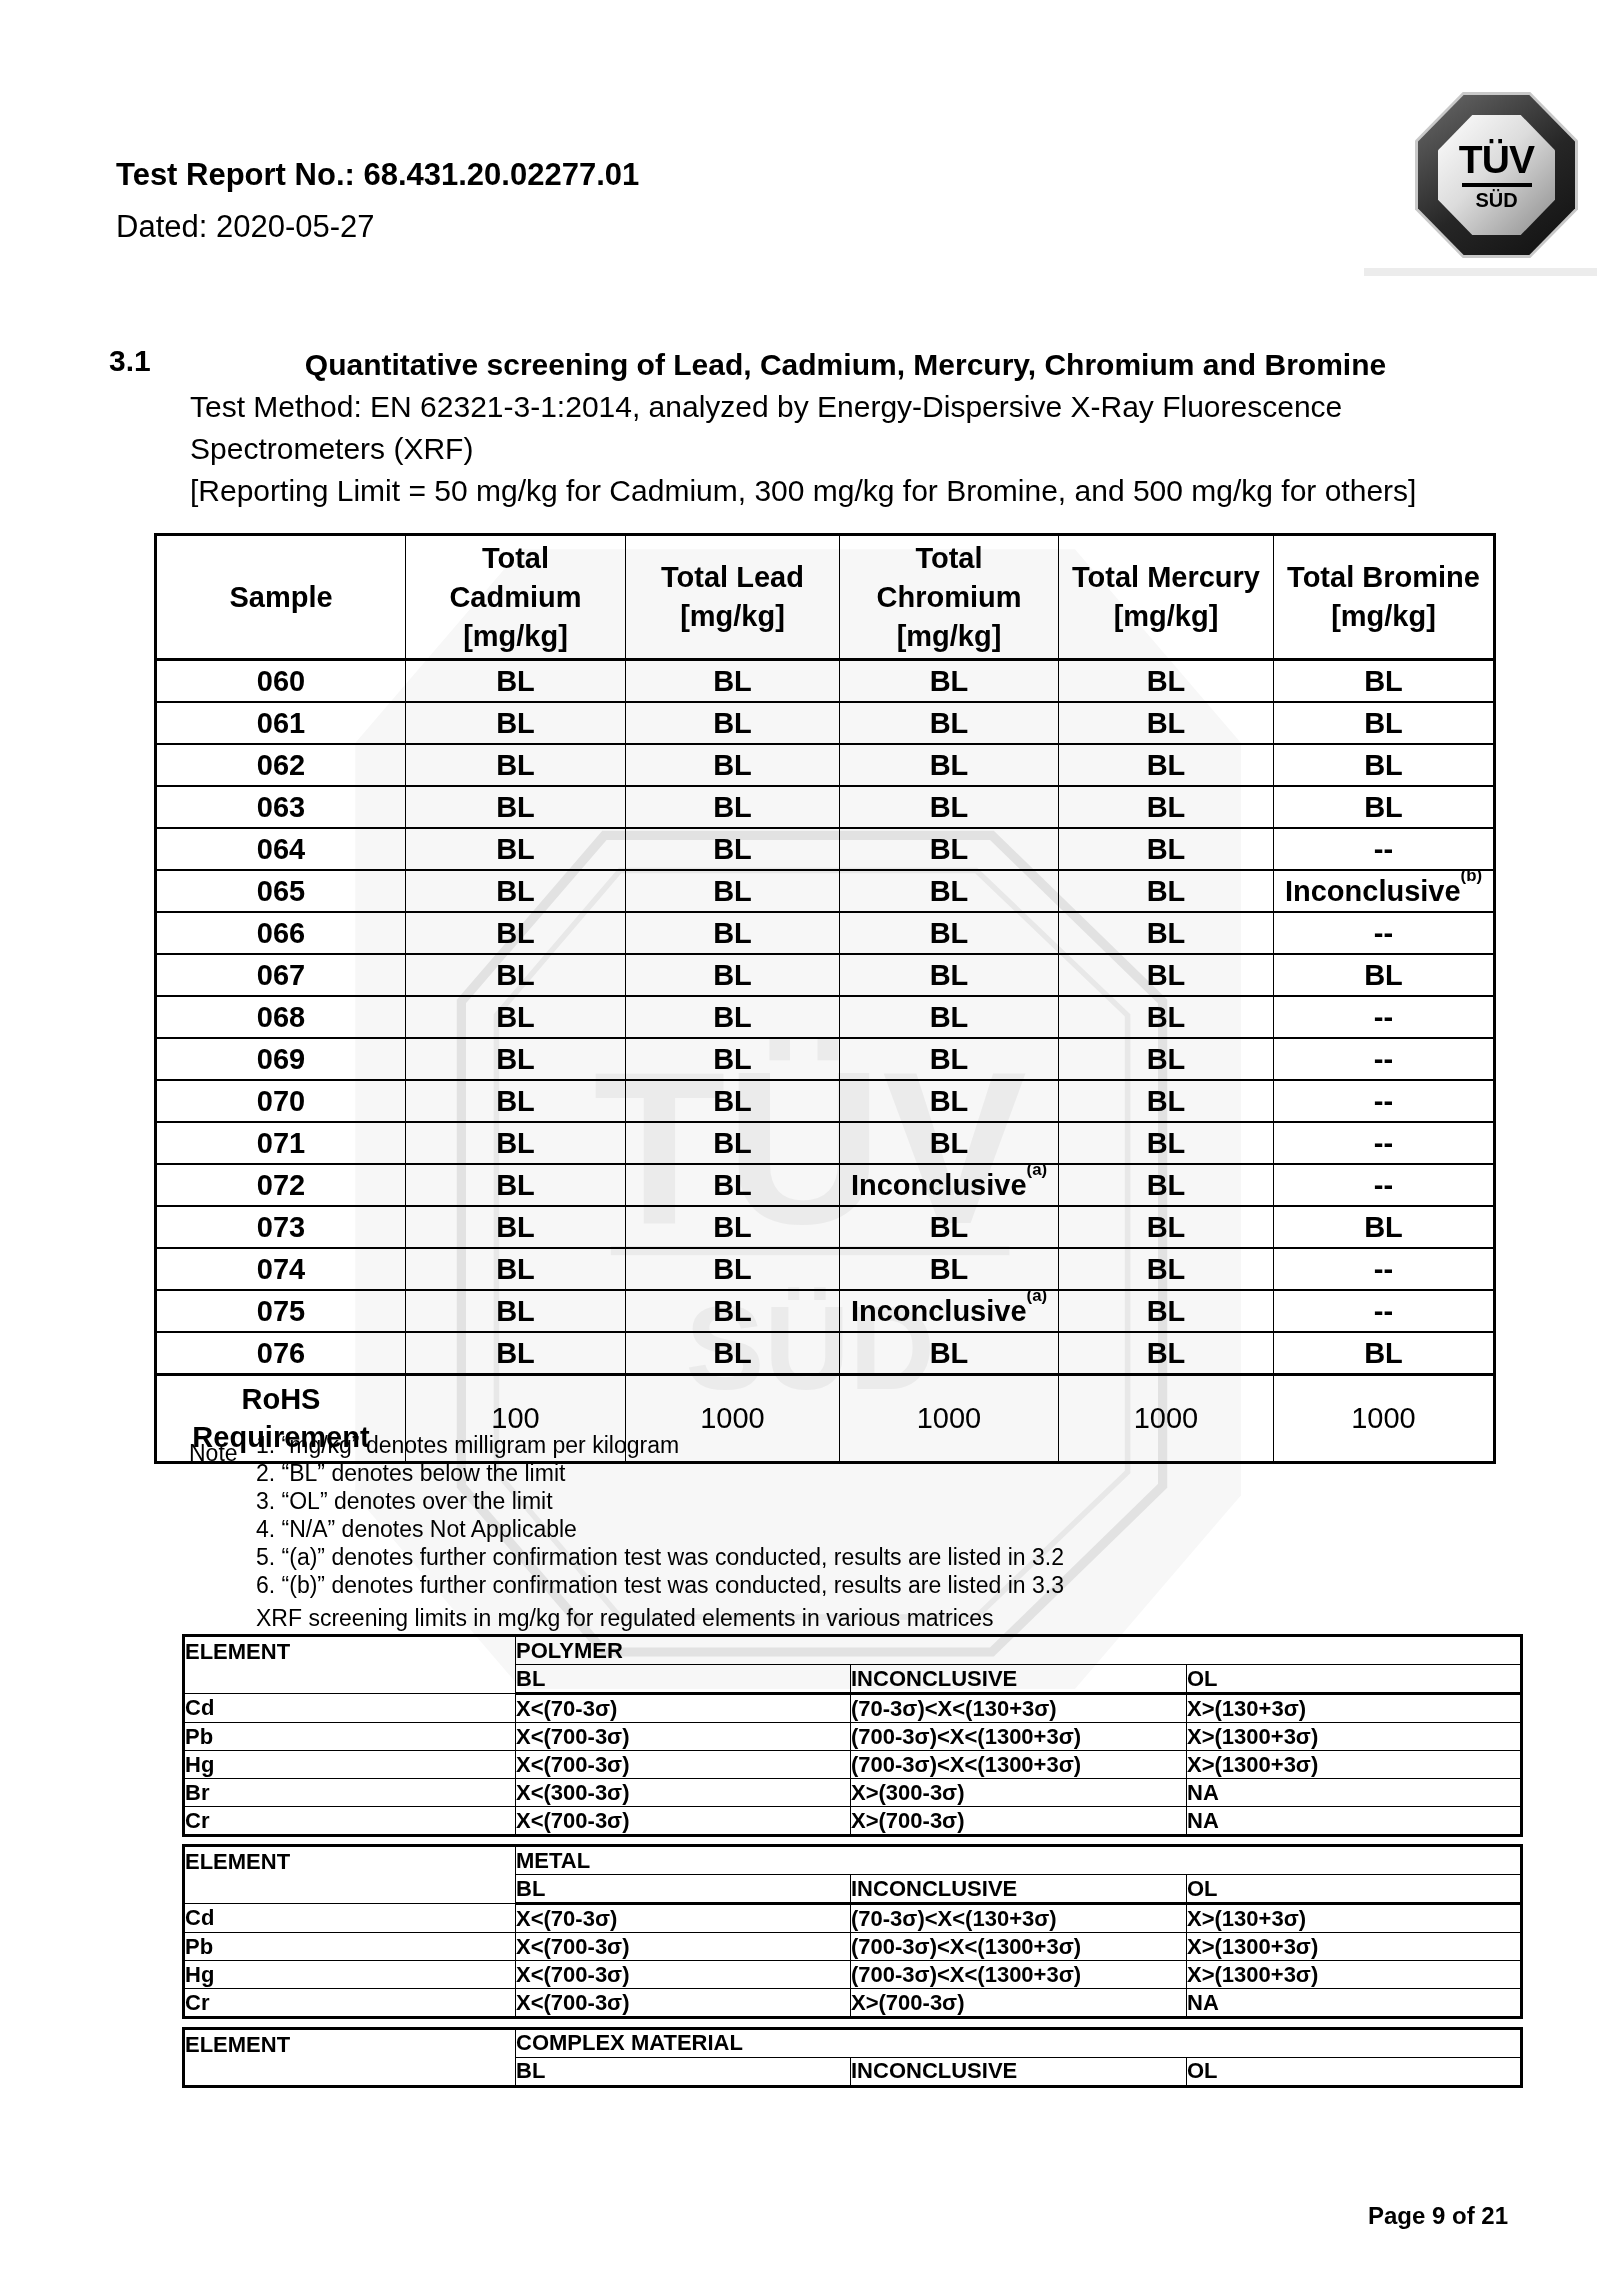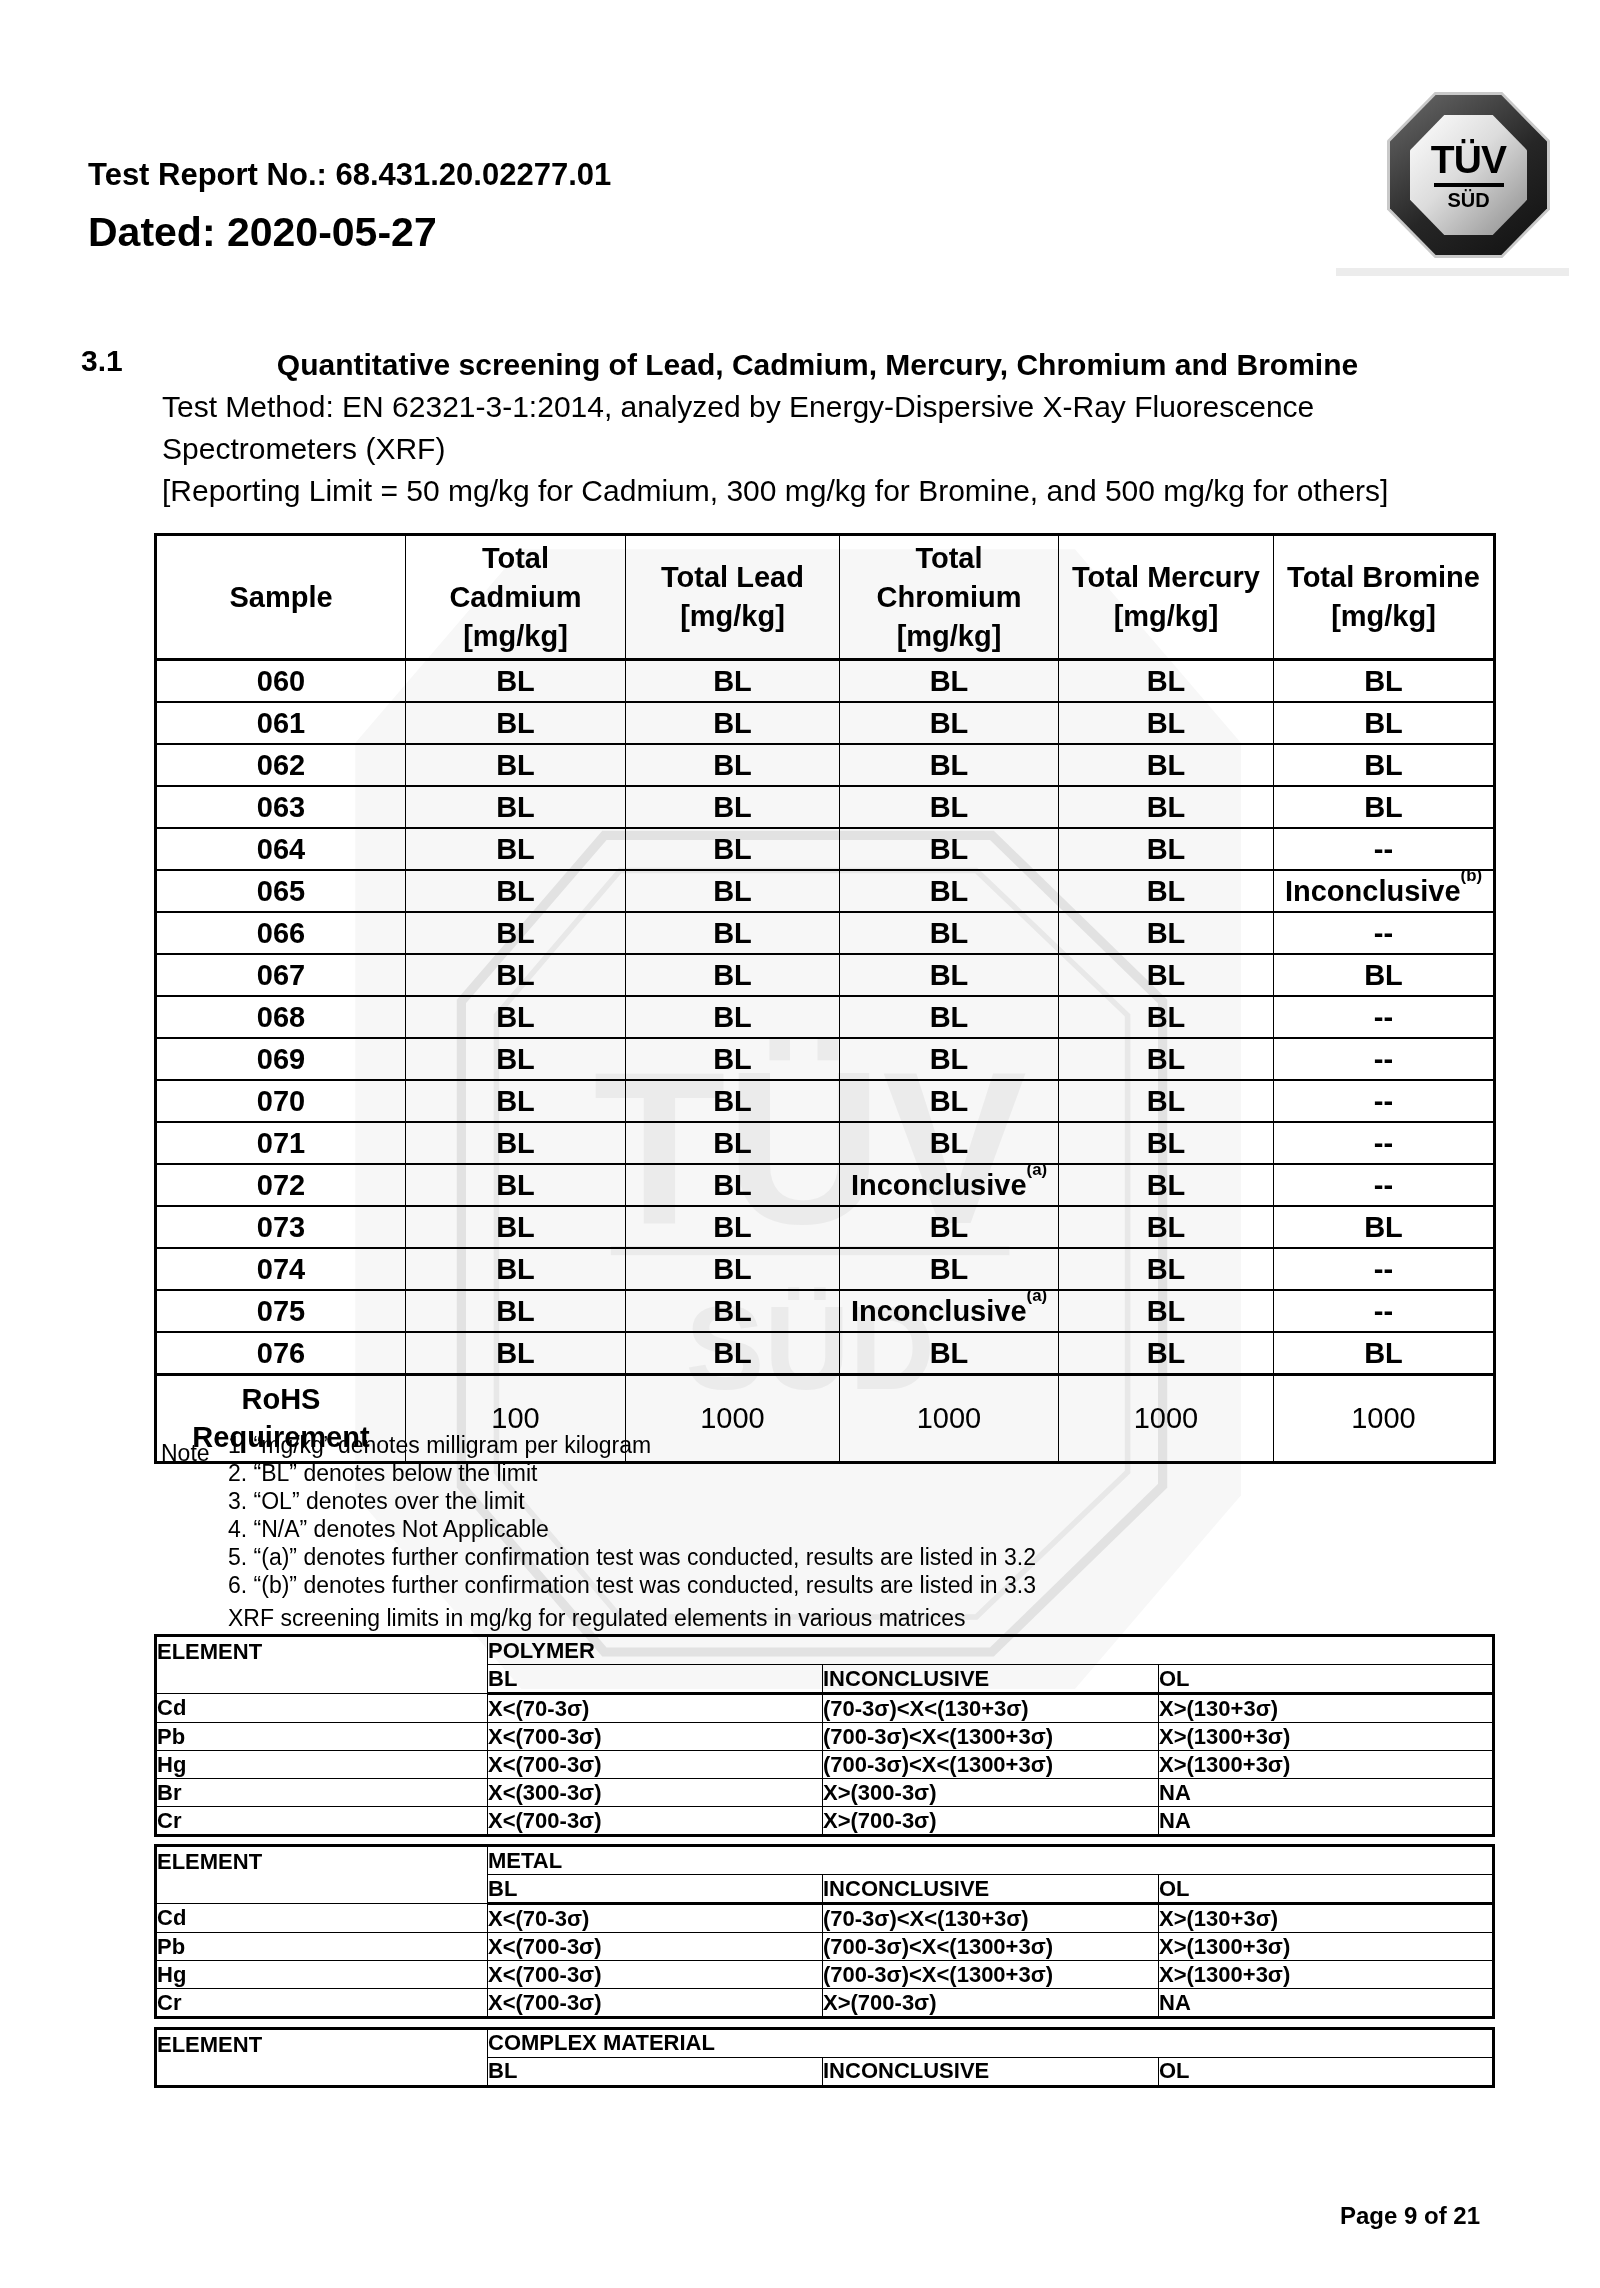--- a/index.html
+++ b/index.html
@@ -1,27 +1,27 @@
 <!DOCTYPE html>
 <html style="font-size:14.8px"><head>
 <meta charset="utf-8">
 <style>
   html,body { margin:0; padding:0; background:#ffffff; }
   .page {
     position:relative; width:1600px; height:2289px; background:#ffffff;
     font-family:"Liberation Sans", sans-serif; color:#000; overflow:hidden;
   }
-  .layer { position:absolute; z-index:1; }
+  .layer { position:absolute; z-index:1;margin-left:28px; }
 
   
   .watermark { position:absolute; left:0; top:0; z-index:0; }
 
   
   .report-no { left:88px; top:157px; font-size:31px; font-weight:bold; white-space:nowrap; }
-  .dated     { left:88px; top:209px; font-size:41px; font-weight:bold; white-space:nowrap; }
+  .dated     { left:88px; top:209px; font-size:31px; font-weight:normal; white-space:nowrap; }
 
   
   .logo { left:1387px; top:92px; width:163px; height:166px; }
   .octa { clip-path:polygon(29.29% 0%, 70.71% 0%, 100% 29.29%, 100% 70.71%, 70.71% 100%, 29.29% 100%, 0% 70.71%, 0% 29.29%); }
   .logo-rim  { position:absolute; inset:0; background:#c9c9c9; }
   .logo-dark { position:absolute; inset:2.8px; background:linear-gradient(145deg,#6b6b6b 0%,#262626 55%,#101010 100%); }
   .logo-face { position:absolute; inset:23px; background:linear-gradient(135deg,#ffffff 0%,#dcdcdc 45%,#8d8d8d 100%);
                display:flex; flex-direction:column; align-items:center; justify-content:center; }
   .logo-tuv  { font-size:39px; font-weight:bold; letter-spacing:-0.9px; line-height:1; }
   .logo-line { width:70px; height:3.7px; background:#000; margin:3.7px 0 2.8px 0; }

